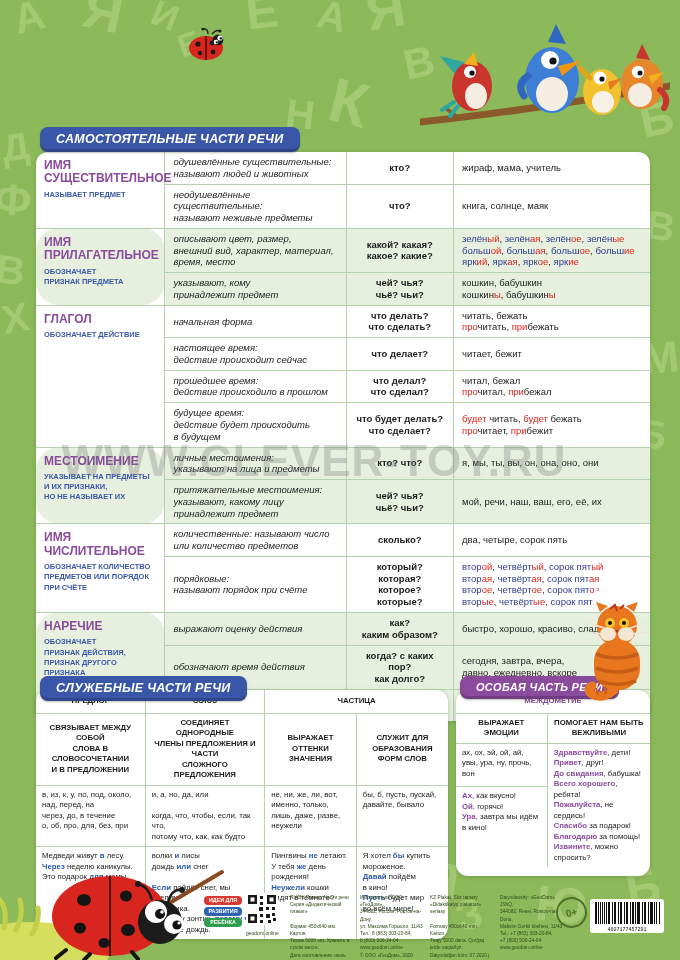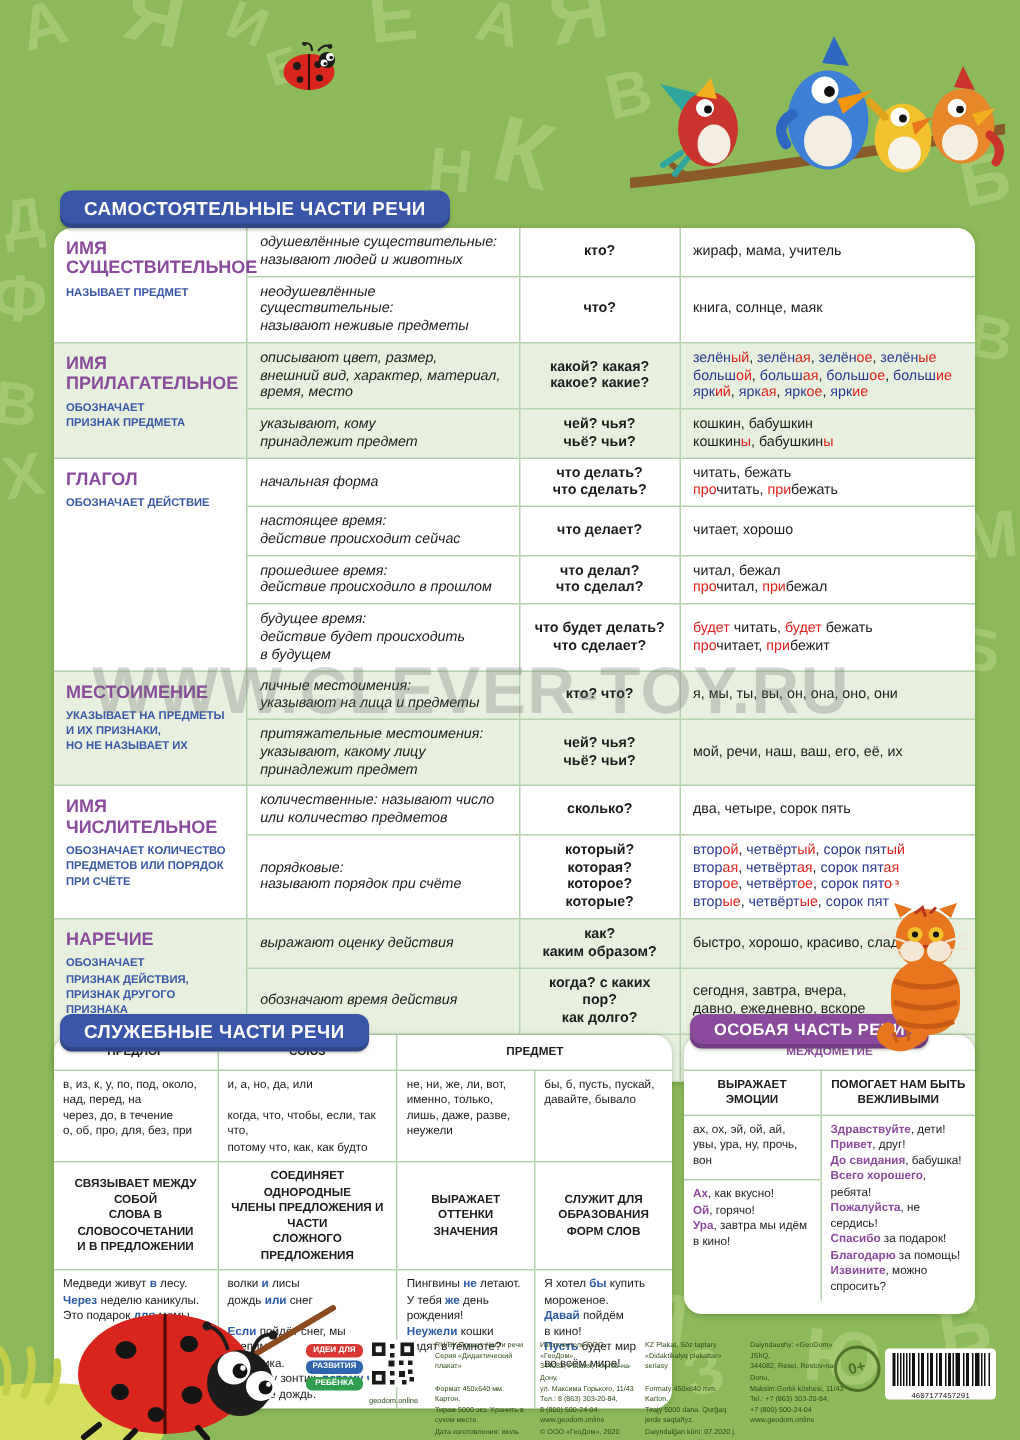--- a/index.html
+++ b/index.html
@@ -14,35 +14,35 @@
   .title{position:absolute;left:36px;top:46px;z-index:3;font-size:43px;font-weight:800;
     letter-spacing:1px;color:#7B4FA6;
     text-shadow:-3px -3px 0 #fff,3px -3px 0 #fff,-3px 3px 0 #fff,3px 3px 0 #fff,
       -4px 0 0 #fff,4px 0 0 #fff,0 -4px 0 #fff,0 4px 0 #fff,0 7px 0 rgba(84,52,120,.35);}
 
   .illus{position:absolute;z-index:5;}
 
   
   .ribbon{position:absolute;z-index:3;background:#3A56A8;color:#fff;font-weight:bold;
     font-size:12.5px;padding:5px 16px 6px;border-radius:8px;letter-spacing:.3px;
-    box-shadow:inset 0 -3px 0 rgba(0,0,0,.18),0 1px 2px rgba(40,60,20,.3);}
+    box-shadow:inset 0 -3px 0 rgba(0,0,0,.18),0 1px 2px rgba(40,60,20,.3);font-style:italic;}
   .ribbon.purple{background:#8A4B9D;font-size:11px;}
 
   
   .card{position:absolute;background:#fff;border-radius:12px;z-index:2;overflow:hidden;
     box-shadow:0 1px 4px rgba(50,80,30,.3);}
   #main-card{left:36px;top:152px;width:614px;}
   #aux-card{left:36px;top:690px;width:412px;min-height:186px;}
   #special-card{left:456px;top:690px;width:194px;min-height:186px;}
 
   table.pos,table.small-tbl{width:100%;border-collapse:collapse;border:hidden;table-layout:fixed;}
   table.pos td{border:1px solid #B5D2AE;padding:4px 8px;vertical-align:middle;
     font-size:9.5px;line-height:1.24;color:#1C1C1A;}
   table.pos td.alt{background:#E7F0DF;}
-  .cell-name{vertical-align:top !important;padding-top:7px !important;}
+  .cell-name{vertical-align:top !important;padding-top:7px !important;border-radius:23px;}
   .pos-name{font-size:12px;font-weight:bold;color:#8A4B9D;line-height:1.12;}
   .pos-sub{font-size:7.5px;font-weight:bold;color:#3A57A7;margin-top:4px;line-height:1.35;}
   .cell-desc{font-style:italic;}
   .cell-q{color:#E0231C;font-weight:bold;text-align:center;margin-top:48px;}
   .red{color:#E0231C;}
   .st{color:#2B3990;}
 
   table.small-tbl td{border:1px solid #B5D2AE;padding:4px 6px;vertical-align:top;
     font-size:7.8px;line-height:1.35;color:#1C1C1A;}
   .col-title{color:#3A57A7;font-weight:bold;font-size:9.5px;text-align:center;
@@ -216,21 +216,21 @@
               <div class="pos-name">ГЛАГОЛ</div>
               <div class="pos-sub">ОБОЗНАЧАЕТ ДЕЙСТВИЕ</div>
             </td>
             <td class="cell-desc">начальная форма</td>
             <td class="cell-q">что делать?<br>что сделать?</td>
             <td class="cell-ex">читать, бежать<br><span class="red">про</span>читать, <span class="red">при</span>бежать</td>
           </tr>
           <tr>
             <td class="cell-desc">настоящее время:<br>действие происходит сейчас</td>
             <td class="cell-q">что делает?</td>
-            <td class="cell-ex">читает, хорошо</td>
+            <td class="cell-ex">читает, бежит</td>
           </tr>
           <tr>
             <td class="cell-desc">прошедшее время:<br>действие происходило в прошлом</td>
             <td class="cell-q">что делал?<br>что сделал?</td>
             <td class="cell-ex">читал, бежал<br><span class="red">про</span>читал, <span class="red">при</span>бежал</td>
           </tr>
           <tr>
             <td class="cell-desc">будущее время:<br>действие будет происходить<br>в будущем</td>
             <td class="cell-q">что будет делать?<br>что сделает?</td>
             <td class="cell-ex"><span class="red">будет</span> читать, <span class="red">будет</span> бежать<br><span class="red">про</span>читает, <span class="red">при</span>бежит</td>
@@ -296,33 +296,33 @@
       <colgroup>
           <col style="width:26.5%">
           <col style="width:29%">
           <col style="width:22.25%">
           <col style="width:22.25%">
         </colgroup>
       <tbody id="aux-tbody">
           <tr>
             <td class="col-title" colspan="1">ПРЕДЛОГ</td>
             <td class="col-title" colspan="1">СОЮЗ</td>
-            <td class="col-title" colspan="2">ПРЕДМЕТ</td>
+            <td class="col-title" colspan="2">ЧАСТИЦА</td>
+          </tr>
+          <tr>
+            <td class="role">СВЯЗЫВАЕТ МЕЖДУ СОБОЙ<br>СЛОВА В СЛОВОСОЧЕТАНИИ<br>И В ПРЕДЛОЖЕНИИ</td>
+            <td class="role">СОЕДИНЯЕТ ОДНОРОДНЫЕ<br>ЧЛЕНЫ ПРЕДЛОЖЕНИЯ И ЧАСТИ<br>СЛОЖНОГО ПРЕДЛОЖЕНИЯ</td>
+            <td class="role">ВЫРАЖАЕТ ОТТЕНКИ<br>ЗНАЧЕНИЯ</td>
+            <td class="role">СЛУЖИТ ДЛЯ<br>ОБРАЗОВАНИЯ<br>ФОРМ СЛОВ</td>
           </tr>
           <tr>
             <td class="words">в, из, к, у, по, под, около,<br>над, перед, на<br>через, до, в течение<br>о, об, про, для, без, при</td>
             <td class="words">и, а, но, да, или<br><br>когда, что, чтобы, если, так что,<br>потому что, как, как будто</td>
             <td class="words">не, ни, же, ли, вот,<br>именно, только,<br>лишь, даже, разве,<br>неужели</td>
             <td class="words">бы, б, пусть, пускай,<br>давайте, бывало</td>
-          </tr>
-          <tr>
-            <td class="role">СВЯЗЫВАЕТ МЕЖДУ СОБОЙ<br>СЛОВА В СЛОВОСОЧЕТАНИИ<br>И В ПРЕДЛОЖЕНИИ</td>
-            <td class="role">СОЕДИНЯЕТ ОДНОРОДНЫЕ<br>ЧЛЕНЫ ПРЕДЛОЖЕНИЯ И ЧАСТИ<br>СЛОЖНОГО ПРЕДЛОЖЕНИЯ</td>
-            <td class="role">ВЫРАЖАЕТ ОТТЕНКИ<br>ЗНАЧЕНИЯ</td>
-            <td class="role">СЛУЖИТ ДЛЯ<br>ОБРАЗОВАНИЯ<br>ФОРМ СЛОВ</td>
           </tr>
           <tr>
             <td class="ex-cell">Медведи живут <span class="bb">в</span> лесу.<br><span class="bb">Через</span> неделю каникулы.<br>Это подарок <span class="bb">для</span> мамы.</td>
             <td class="ex-cell">волки <span class="bb">и</span> лисы<br>дождь <span class="bb">или</span> снег<br><br><span class="bb">Если</span> пойдёт снег, мы слепим<br>снеговика.<br>Я возьму зонтик, <span class="bb">потому что</span><br>на улице дождь.</td>
             <td class="ex-cell">Пингвины <span class="bb">не</span> летают.<br>У тебя <span class="bb">же</span> день<br>рождения!<br><span class="bb">Неужели</span> кошки<br>видят в темноте?</td>
             <td class="ex-cell">Я хотел <span class="bb">бы</span> купить<br>мороженое.<br><span class="bb">Давай</span> пойдём<br>в кино!<br><span class="bb">Пусть</span> будет мир<br>во всём мире!</td>
           </tr>
         </tbody>
     </table>
   </div>

